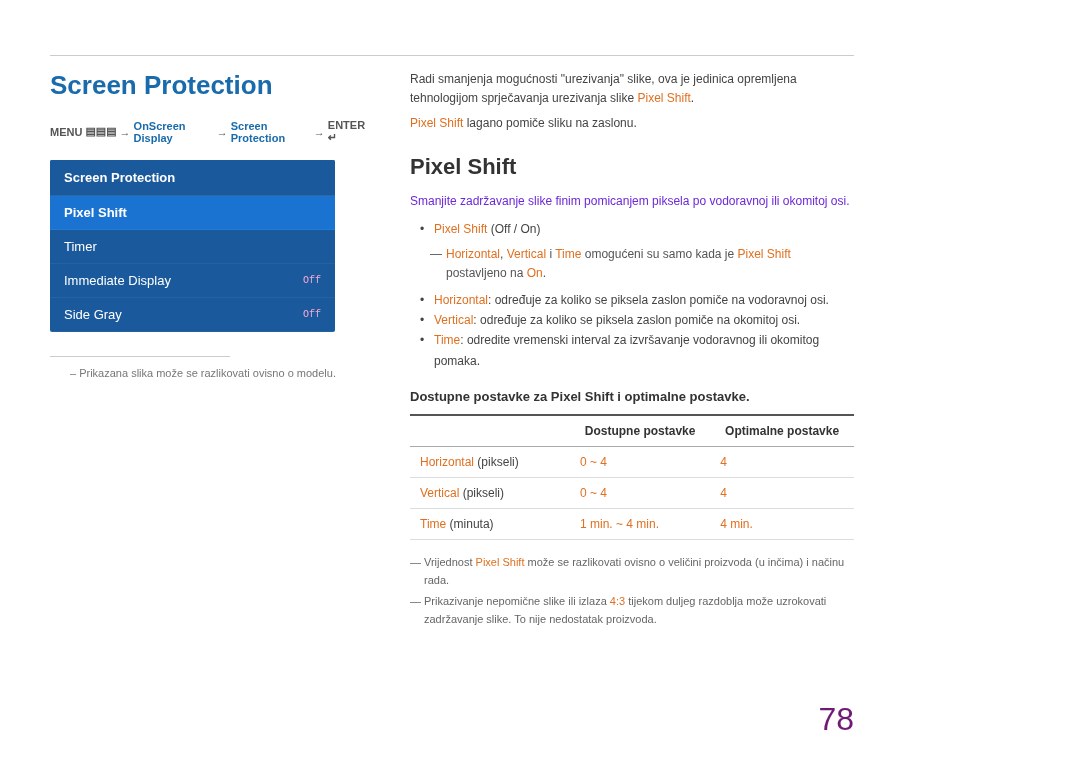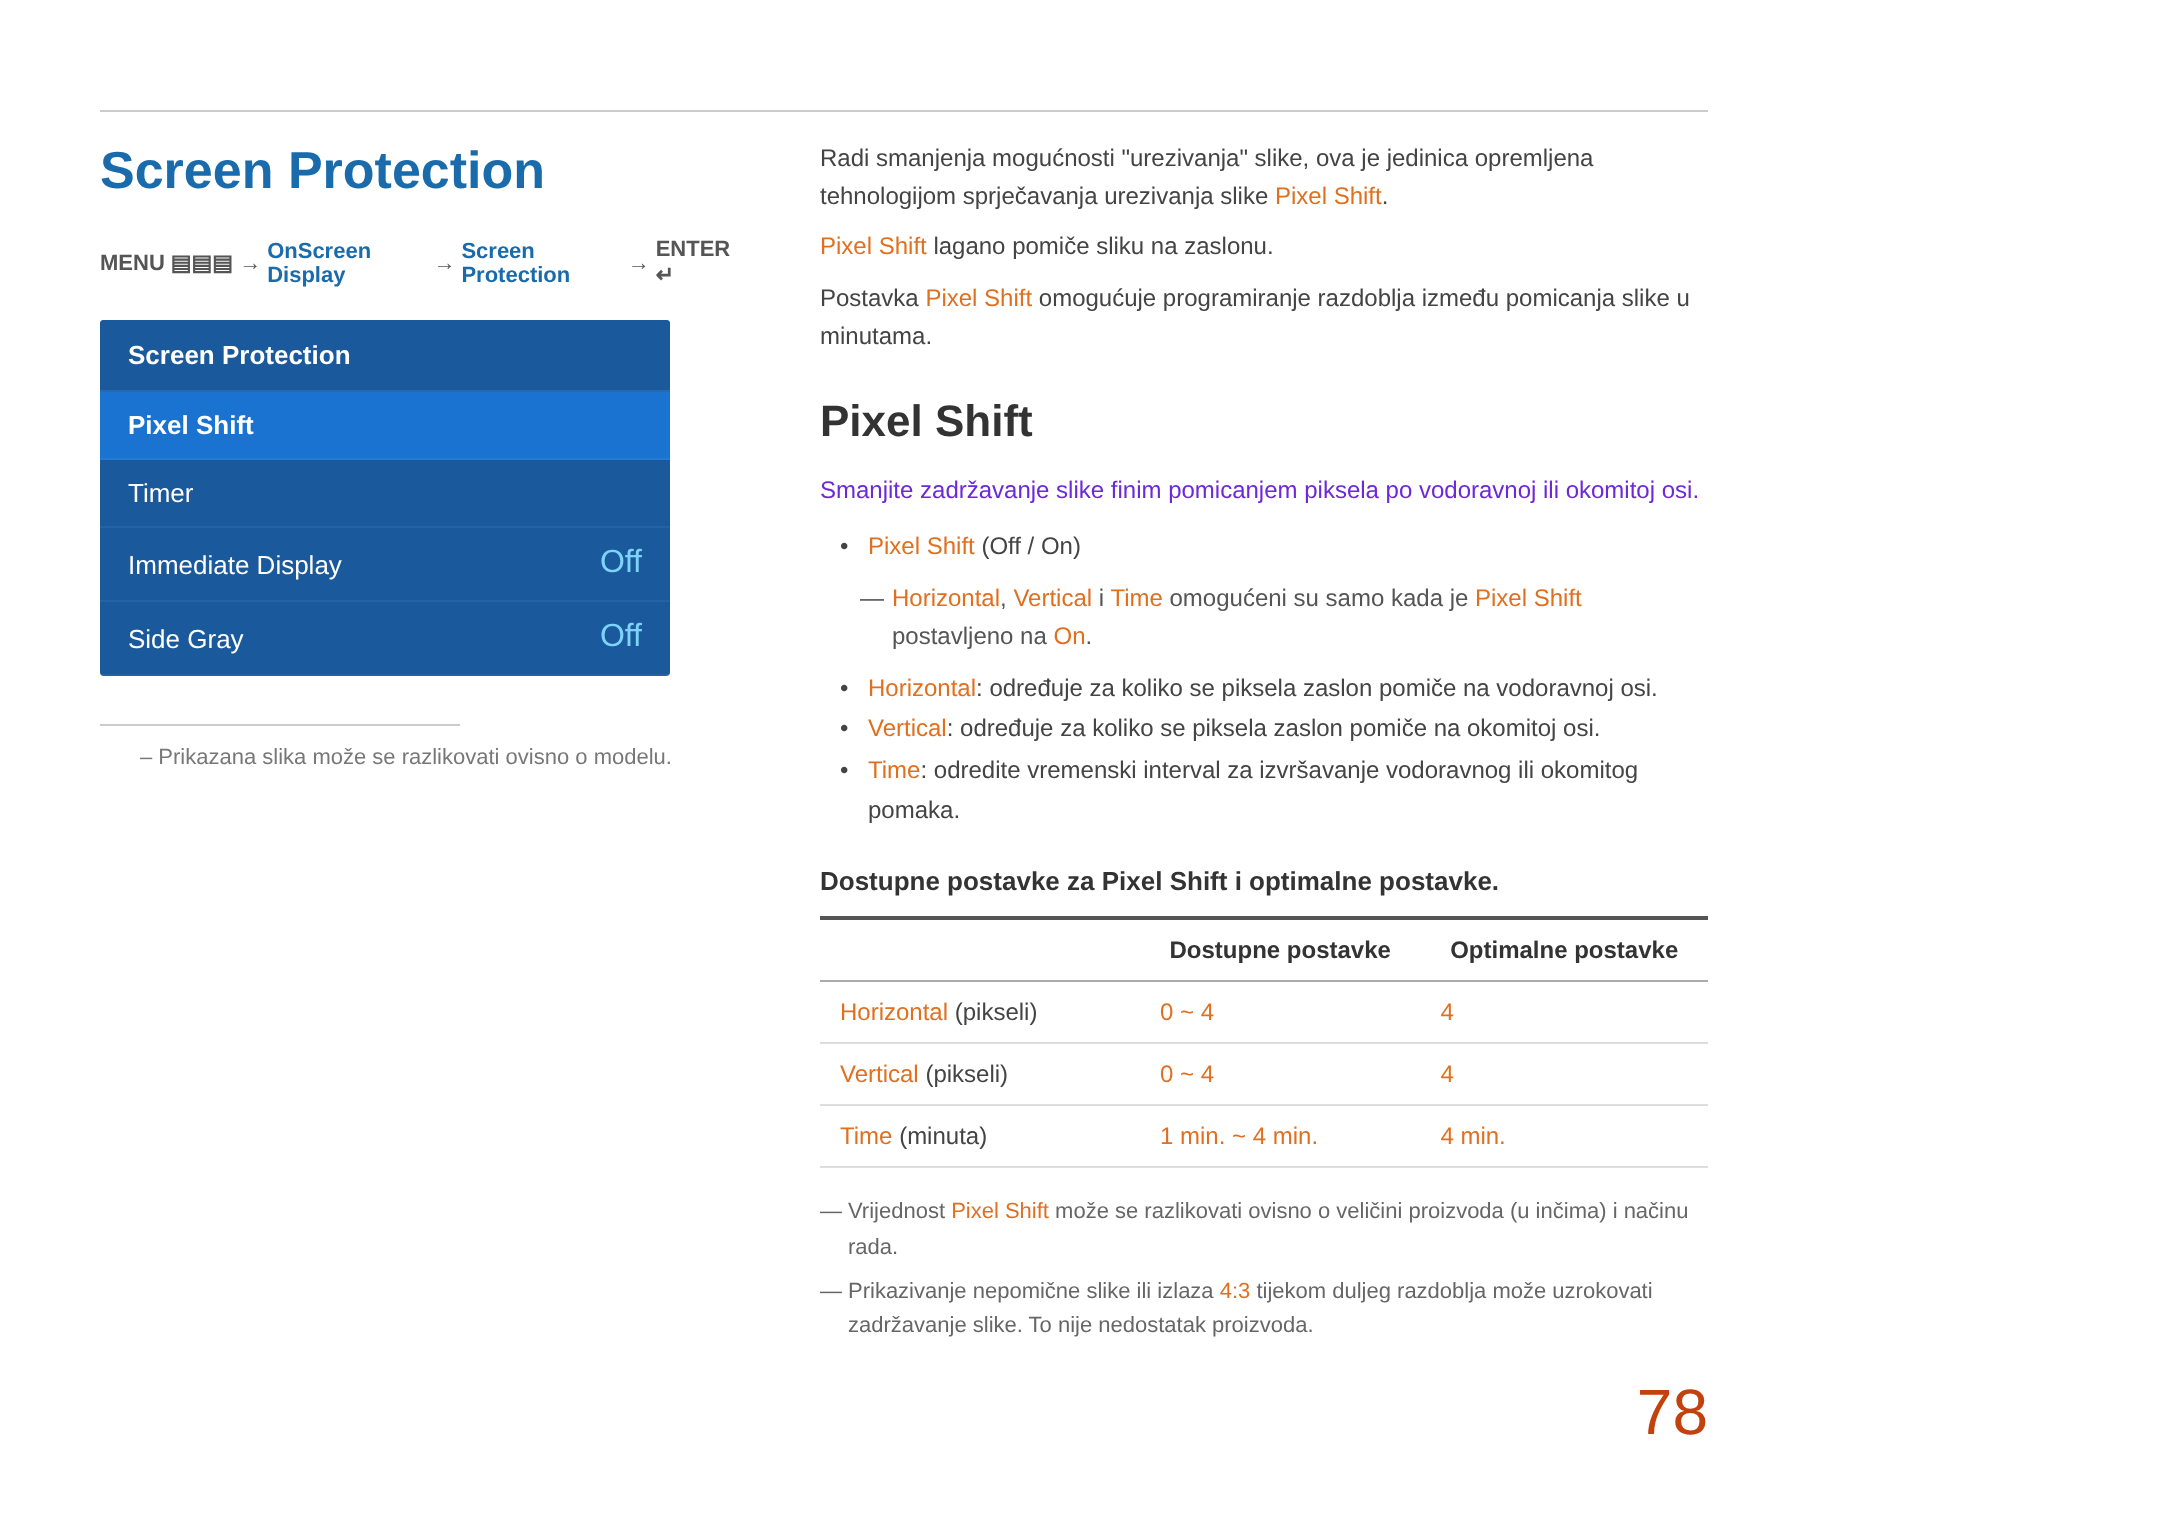--- a/index.html
+++ b/index.html
@@ -105,22 +105,23 @@
       background: #1a73d0;
       color: white;
       font-weight: bold;
     }
 
     .menu-item.white-text {
       color: white;
     }
 
     .menu-item .item-value {
-      color: #7dd3fc;
-      font-size: 16px;
+      color: #f9a8d4;
+      font-size: 10px;
+      font-family: Liberation Mono, monospace;
     }
 
     
     .footnote-divider {
       width: 180px;
       height: 1px;
       background: #ccc;
       margin: 24px 0 10px 0;
     }
 
@@ -277,24 +278,24 @@
       left: 0;
     }
 
     .table-footnote .highlight {
       color: #e07020;
     }
 
     
     .page-number {
       position: absolute;
-      bottom: 38px;
+      bottom: 25px;
       right: 50px;
       font-size: 32px;
-      color: #c2410c;
+      color: #701a75;
     }
   </style>
 </head>
 <body>
 
 <div class="page-container">
   <div class="top-line"></div>
 
   <div class="content-wrapper">
 
@@ -336,23 +337,20 @@
       <div class="footnote-text">– Prikazana slika može se razlikovati ovisno o modelu.</div>
     </div>
 
     <div class="right-column">
 
       <p class="intro-text">
         Radi smanjenja mogućnosti "urezivanja" slike, ova je jedinica opremljena tehnologijom sprječavanja urezivanja slike <span class="highlight">Pixel Shift</span>.
       </p>
       <p class="intro-text">
         <span class="highlight">Pixel Shift</span> lagano pomiče sliku na zaslonu.
-      </p>
-      <p class="intro-text">
-        Postavka <span class="highlight">Pixel Shift</span> omogućuje programiranje razdoblja između pomicanja slike u minutama.
       </p>
 
       <h2 class="section-title">Pixel Shift</h2>
 
       <p class="section-desc">Smanjite zadržavanje slike finim pomicanjem piksela po vodoravnoj ili okomitoj osi.</p>
 
       <ul class="bullet-list">
         <li>
           <span class="highlight">Pixel Shift</span> (Off / On)
         </li>

